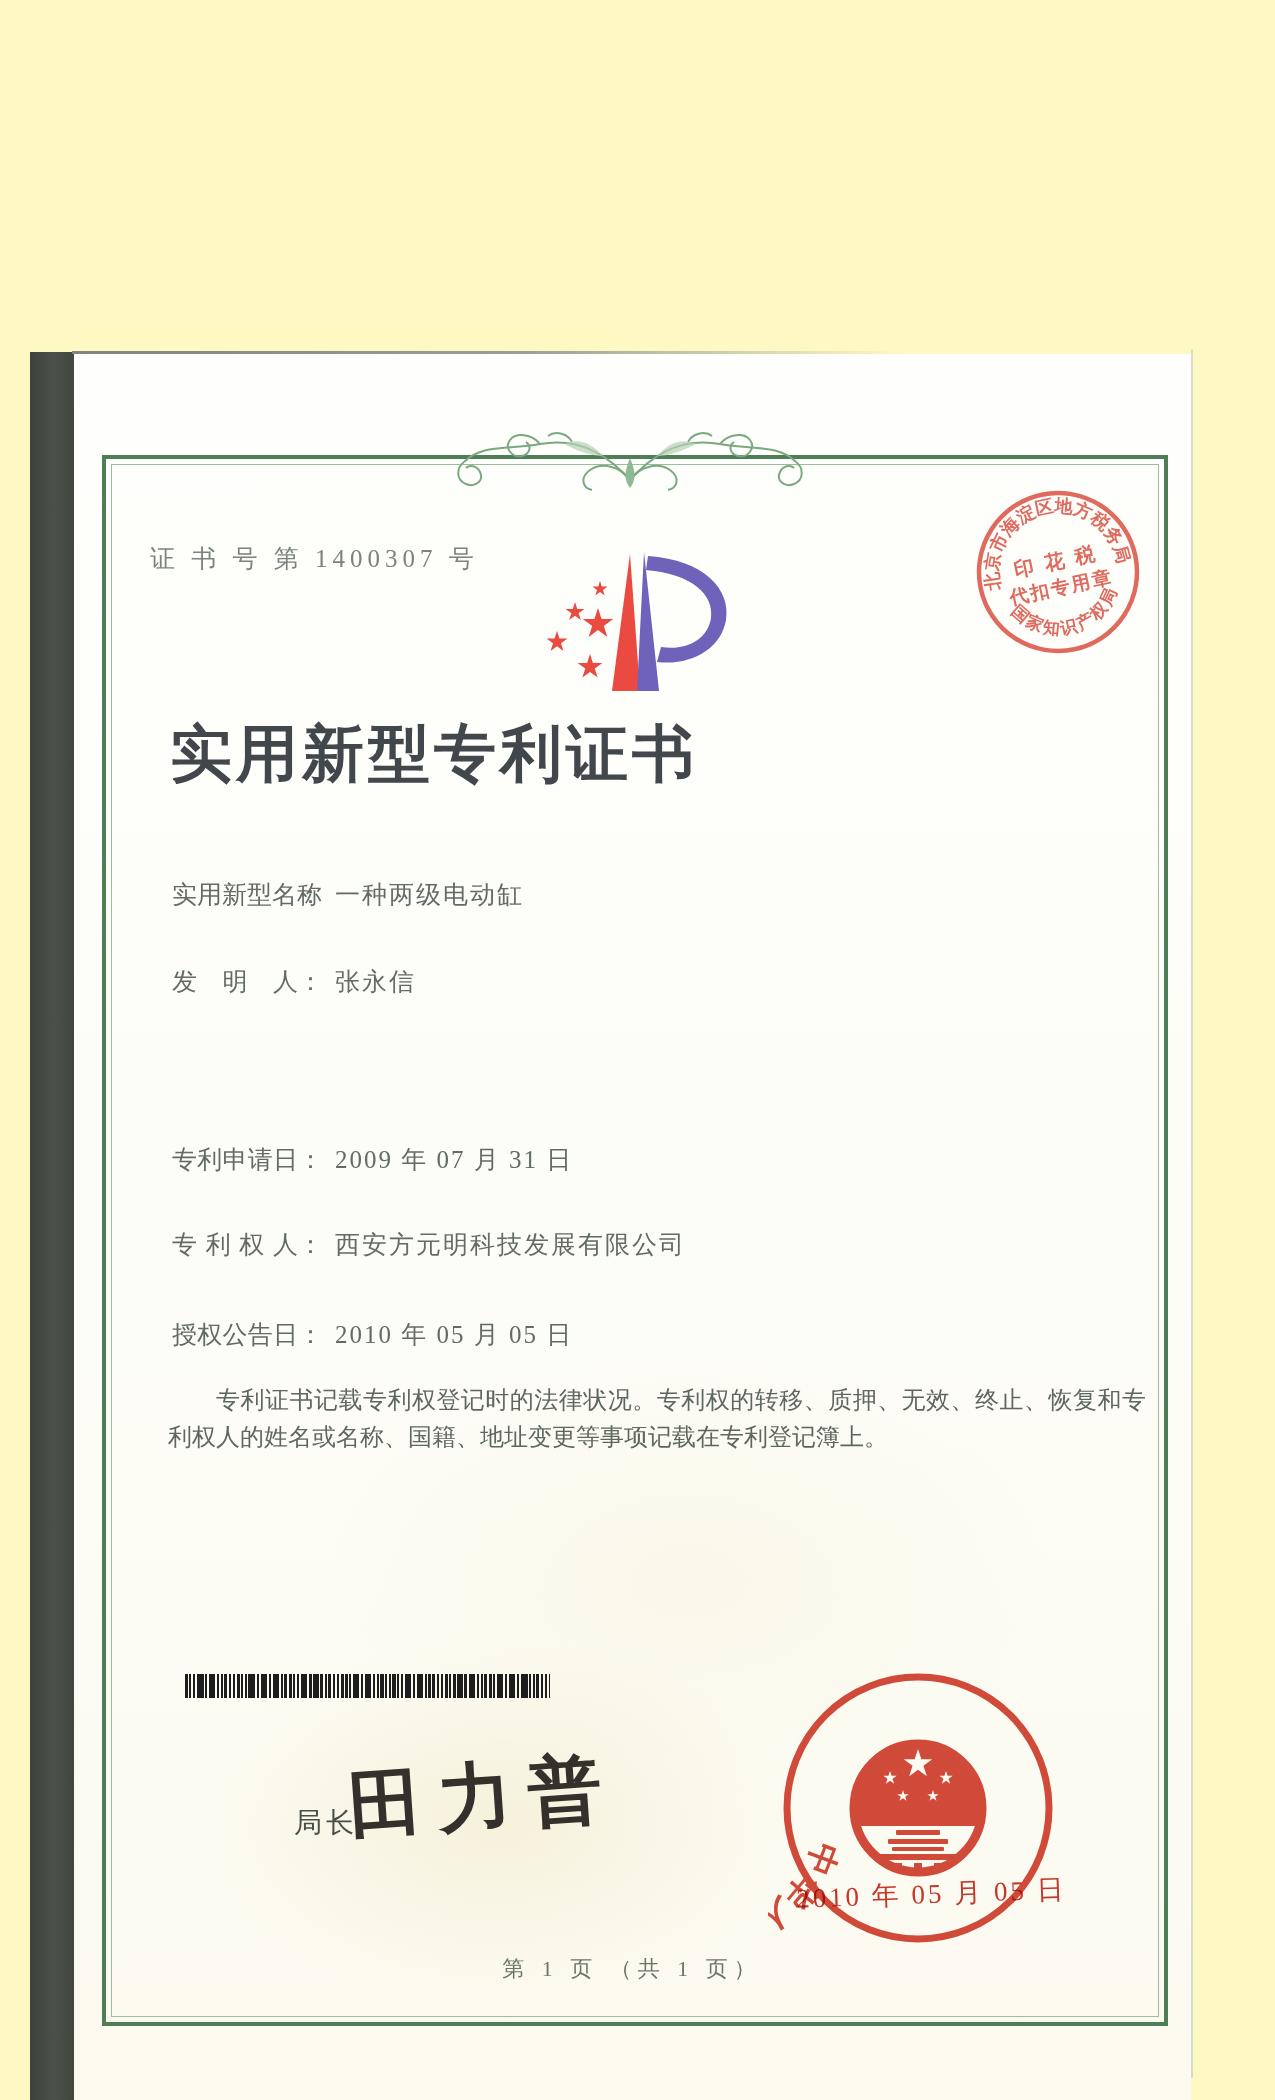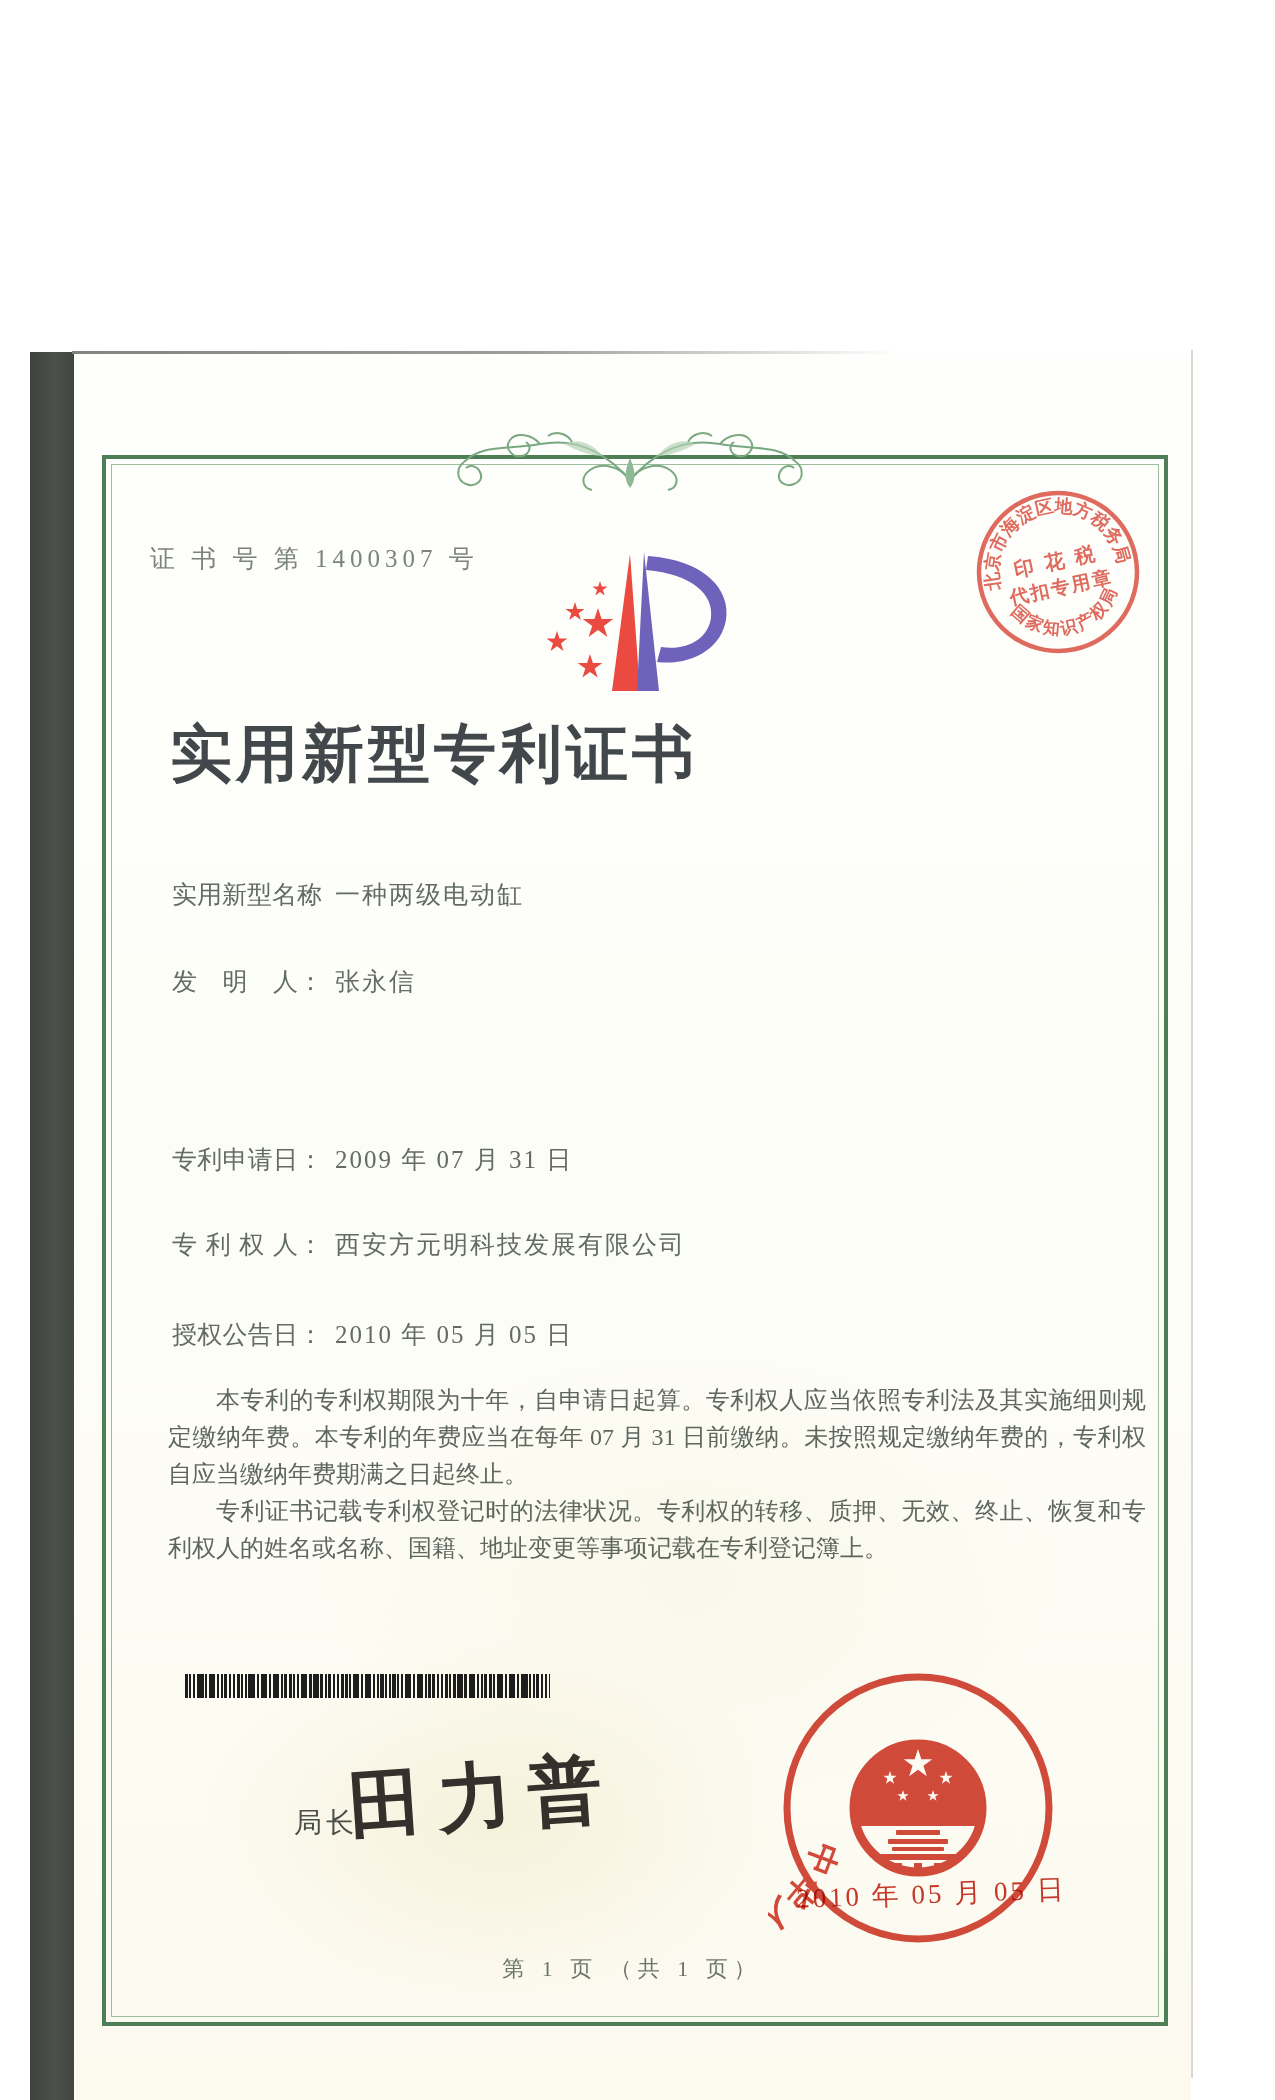--- a/index.html
+++ b/index.html
@@ -1,17 +1,17 @@
 <!DOCTYPE html>
 <html><head>
 <meta charset="utf-8">
 <style>
   html,body{margin:0;padding:0;background:#e9e9e9;}
   .screen{
-    position:relative;width:1275px;height:2100px;background:#ffffff;overflow:hidden;
+    position:relative;width:1275px;height:2100px;background:#fef9c3;overflow:hidden;
     font-family:"Liberation Serif","DejaVu Serif",serif;
   }
   
   .spine{position:absolute;left:30px;top:352px;width:44px;height:1748px;
     background:linear-gradient(90deg,#3d423c,#4b504a 55%,#41463f);}
   .scan-top-line{position:absolute;left:72px;top:351px;width:830px;height:3px;
     background:linear-gradient(90deg,#80857f,#9aa099 55%,rgba(150,155,150,0));}
   .paper-edge{position:absolute;left:1191px;top:350px;width:2px;height:1728px;background:#d9d9d4;}
   
   .sheet{position:absolute;left:74px;top:354px;width:1117px;height:1746px;
@@ -121,21 +121,20 @@
     <span class="flabel">专利申请日</span><span>：</span><span class="fvalue">2009 年 07 月 31 日</span>
   </div>
   <div class="frow" style="top:1228px">
     <span class="flabel">专利权人</span><span>：</span><span class="fvalue">西安方元明科技发展有限公司</span>
   </div>
   <div class="frow" style="top:1318px">
     <span class="flabel">授权公告日</span><span>：</span><span class="fvalue">2010 年 05 月 05 日</span>
   </div>
 
   <div class="paras">
-    <p>本专利的专利权期限为十年，自申请日起算。专利权人应当依照专利法及其实施细则规定缴纳年费。本专利的年费应当在每年 07 月 31 日前缴纳。未按照规定缴纳年费的，专利权自应当缴纳年费期满之日起终止。</p>
     <p>专利证书记载专利权登记时的法律状况。专利权的转移、质押、无效、终止、恢复和专利权人的姓名或名称、国籍、地址变更等事项记载在专利登记簿上。</p>
   </div>
 
   <div class="barcode"></div>
 
   <div class="director">局长</div>
   <div class="signature">田力普</div>
 
   <svg class="seal" viewBox="0 0 300 300">
     <defs>

